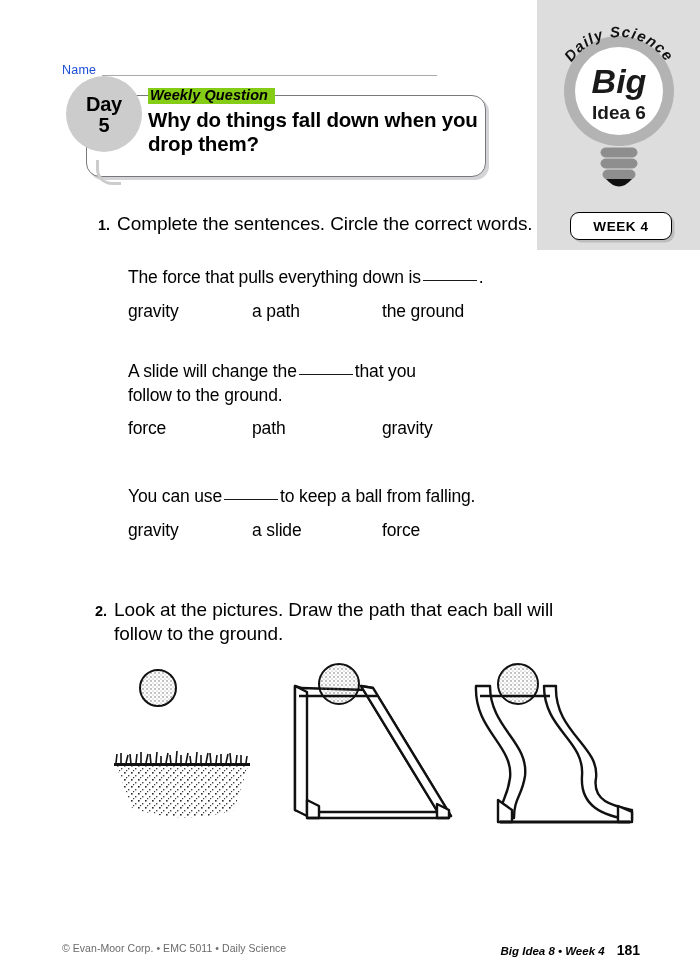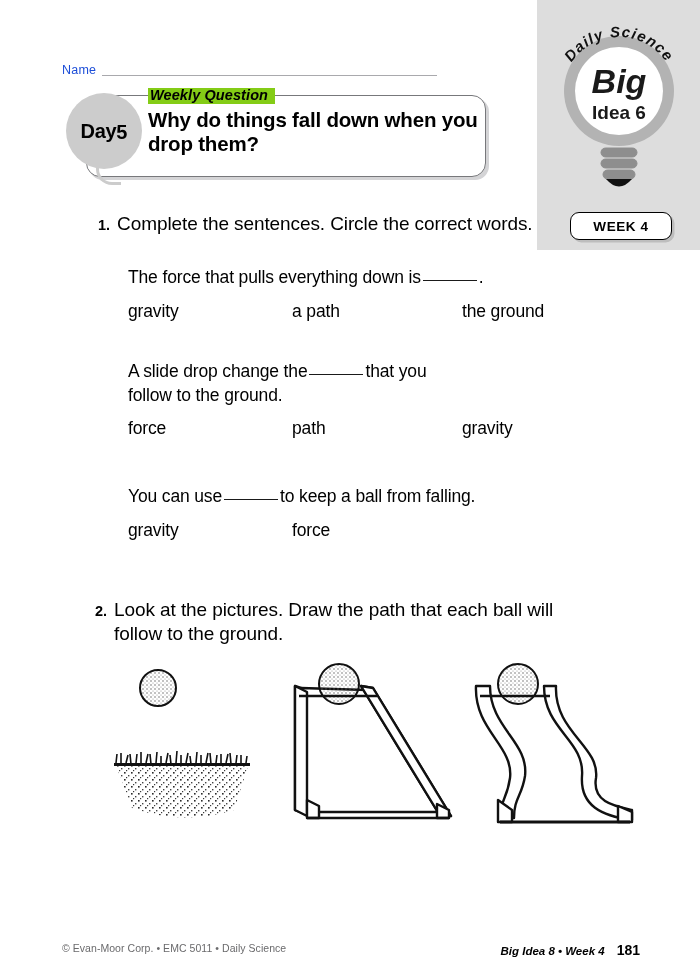--- a/index.html
+++ b/index.html
@@ -36,23 +36,23 @@
     position:absolute;left:148px;top:88px;
     background:#84cc16;padding:0 7px 0 2px;
     font-weight:bold;font-style:italic;font-size:14.5px;letter-spacing:.1px;
     line-height:1.1;z-index:4;
   }
   .wq-text{
     position:absolute;left:148px;top:108px;width:345px;z-index:3;
     font-weight:bold;font-size:20.5px;line-height:1.16;letter-spacing:-.2px;
   }
   .day-badge{
-    position:absolute;left:66px;top:93px;width:76px;height:76px;border-radius:50%;
+    position:absolute;left:66px;top:76px;width:76px;height:76px;border-radius:50%;
     background:#cccccc;z-index:5;
-    display:flex;flex-direction:row;align-items:center;justify-content:center;
+    display:flex;flex-direction:column;align-items:center;justify-content:center;
     line-height:1.0;
   }
   .day-badge .d-word{font-weight:bold;font-size:20px;letter-spacing:-.3px;}
   .day-badge .d-num{font-weight:bold;font-size:20px;margin-top:1px;}
   .day-tail{
     position:absolute;left:96px;top:160px;width:22px;height:22px;
     border-left:3px solid #cccccc;border-bottom:3px solid #cccccc;
     border-radius:0 0 0 16px;z-index:2;
   }
 
@@ -75,21 +75,21 @@
   .q2{left:95px;top:598px;width:470px;display:flex;gap:7px;align-items:baseline;}
   .q2 .q-lead{width:440px;}
 
   .sent-block{position:absolute;left:128px;}
   .sent-line{font-size:17.5px;line-height:1.35;letter-spacing:-.15px;white-space:nowrap;}
   .sent-line.wrap{white-space:normal;width:330px;}
   .blank{
     display:inline-block;width:54px;border-bottom:1.7px solid #1a1a1a;
     margin:0 2px;vertical-align:2px;height:12px;
   }
-  .choices{margin-top:11px;display:flex;gap:40px;}
+  .choices{margin-top:11px;display:flex;}
   .choices span{font-size:17.5px;letter-spacing:-.15px;}
 
   .sb1{top:266px;}
   .sb2{top:360px;}
   .sb3{top:485px;}
 
   
   .c-a{width:124px;}
   .c-b{width:130px;}
 
@@ -170,35 +170,36 @@
     </div>
     <div class="choices">
       <span class="c-a">gravity</span>
       <span class="c-b">a path</span>
       <span>the ground</span>
     </div>
   </div>
 
   <div class="sent-block sb2">
     <div class="sent-line wrap">
-      <span>A slide drop change the</span><span class="blank"></span><span>that you follow to the ground.</span>
+      <span>A slide will change the</span><span class="blank"></span><span>that you follow to the ground.</span>
     </div>
     <div class="choices">
       <span class="c-a">force</span>
       <span class="c-b">path</span>
       <span>gravity</span>
     </div>
   </div>
 
   <div class="sent-block sb3">
     <div class="sent-line">
       <span>You can use</span><span class="blank"></span><span>to keep a ball from falling.</span>
     </div>
     <div class="choices">
       <span class="c-a">gravity</span>
+      <span class="c-b">a slide</span>
       <span>force</span>
     </div>
   </div>
 
   <div class="q q2">
     <div class="q-num">2.</div>
     <div class="q-lead">Look at the pictures. Draw the path that each ball will follow to the ground.</div>
   </div>
 
   <div class="figures">

